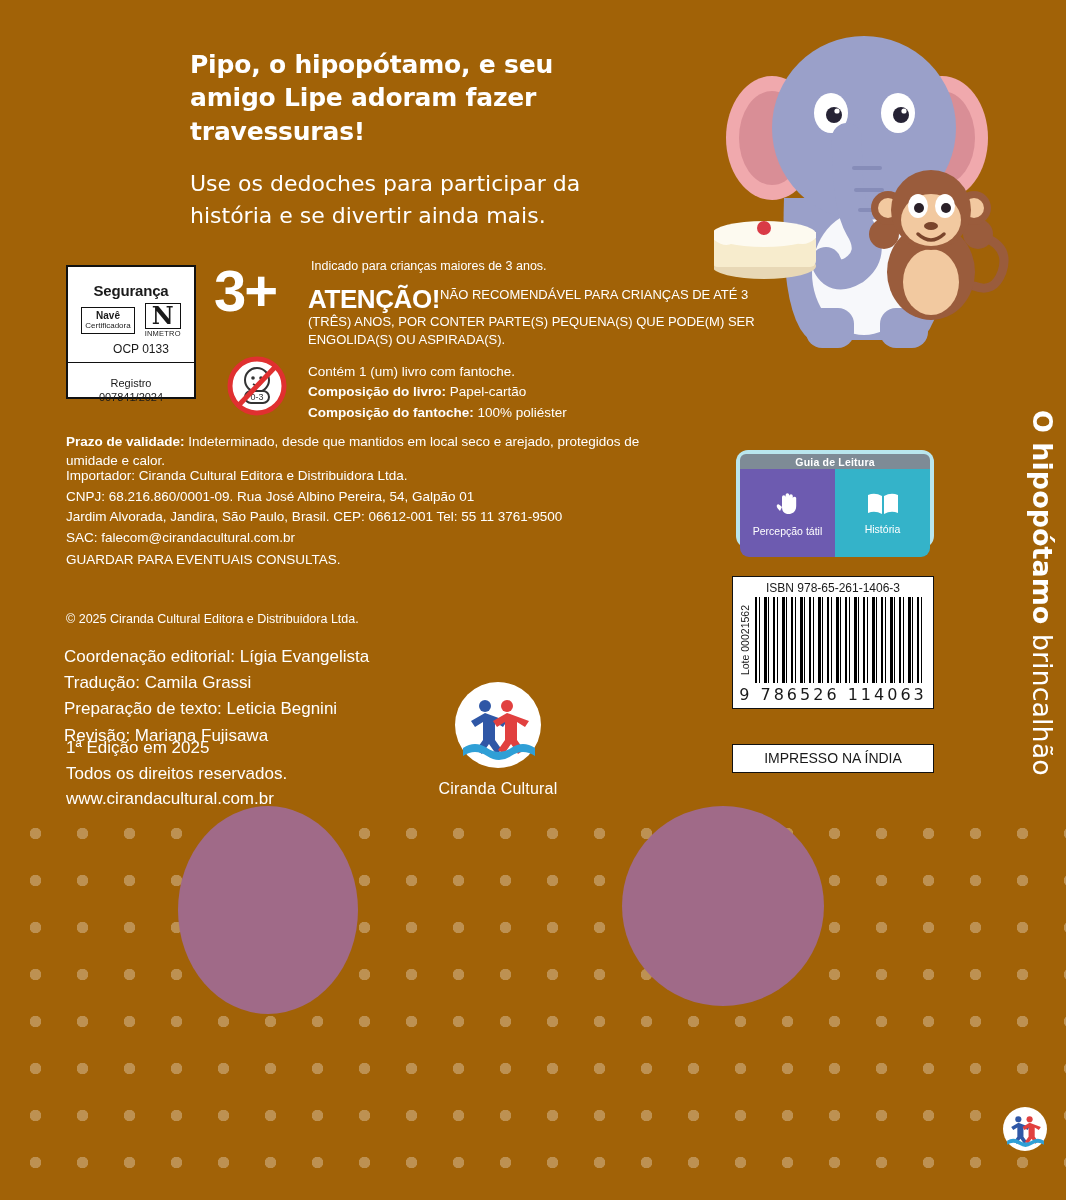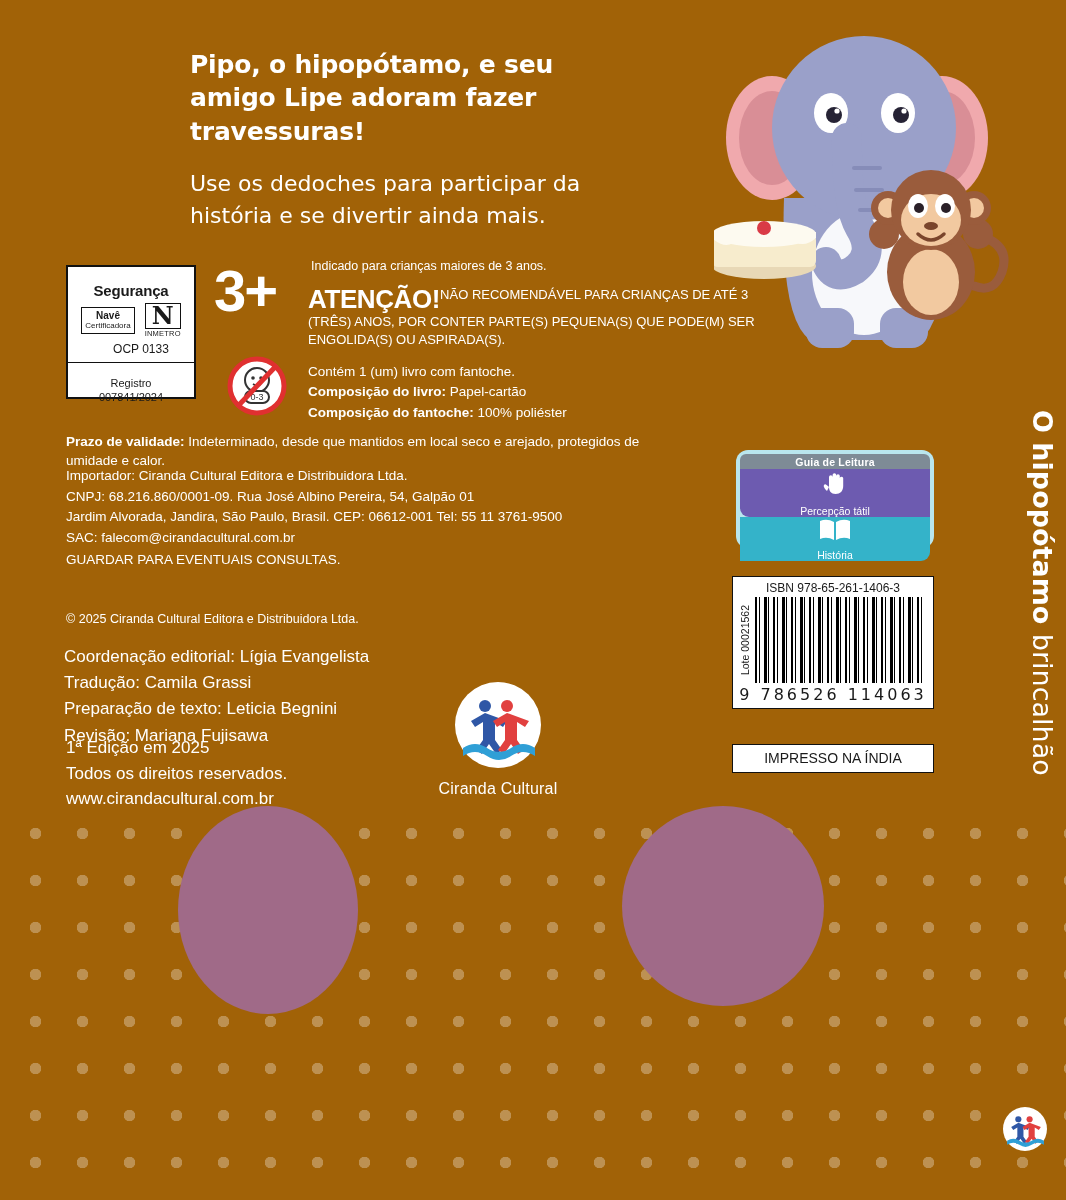--- a/index.html
+++ b/index.html
@@ -281,21 +281,20 @@
     color: #ffffff;
     background: #7e8b96;
     border-radius: 6px 6px 0 0;
     padding: 2px 0 1px;
     font-weight: bold;
     letter-spacing: .2px;
   }
   #guide .guide-cells {
     display: flex;
     height: 88px;
-    flex-direction: column;
   }
   #guide .cell {
     flex: 1;
     display: flex;
     flex-direction: column;
     align-items: center;
     justify-content: center;
     color: #ffffff;
     font-size: 10.5px;
     gap: 4px;

